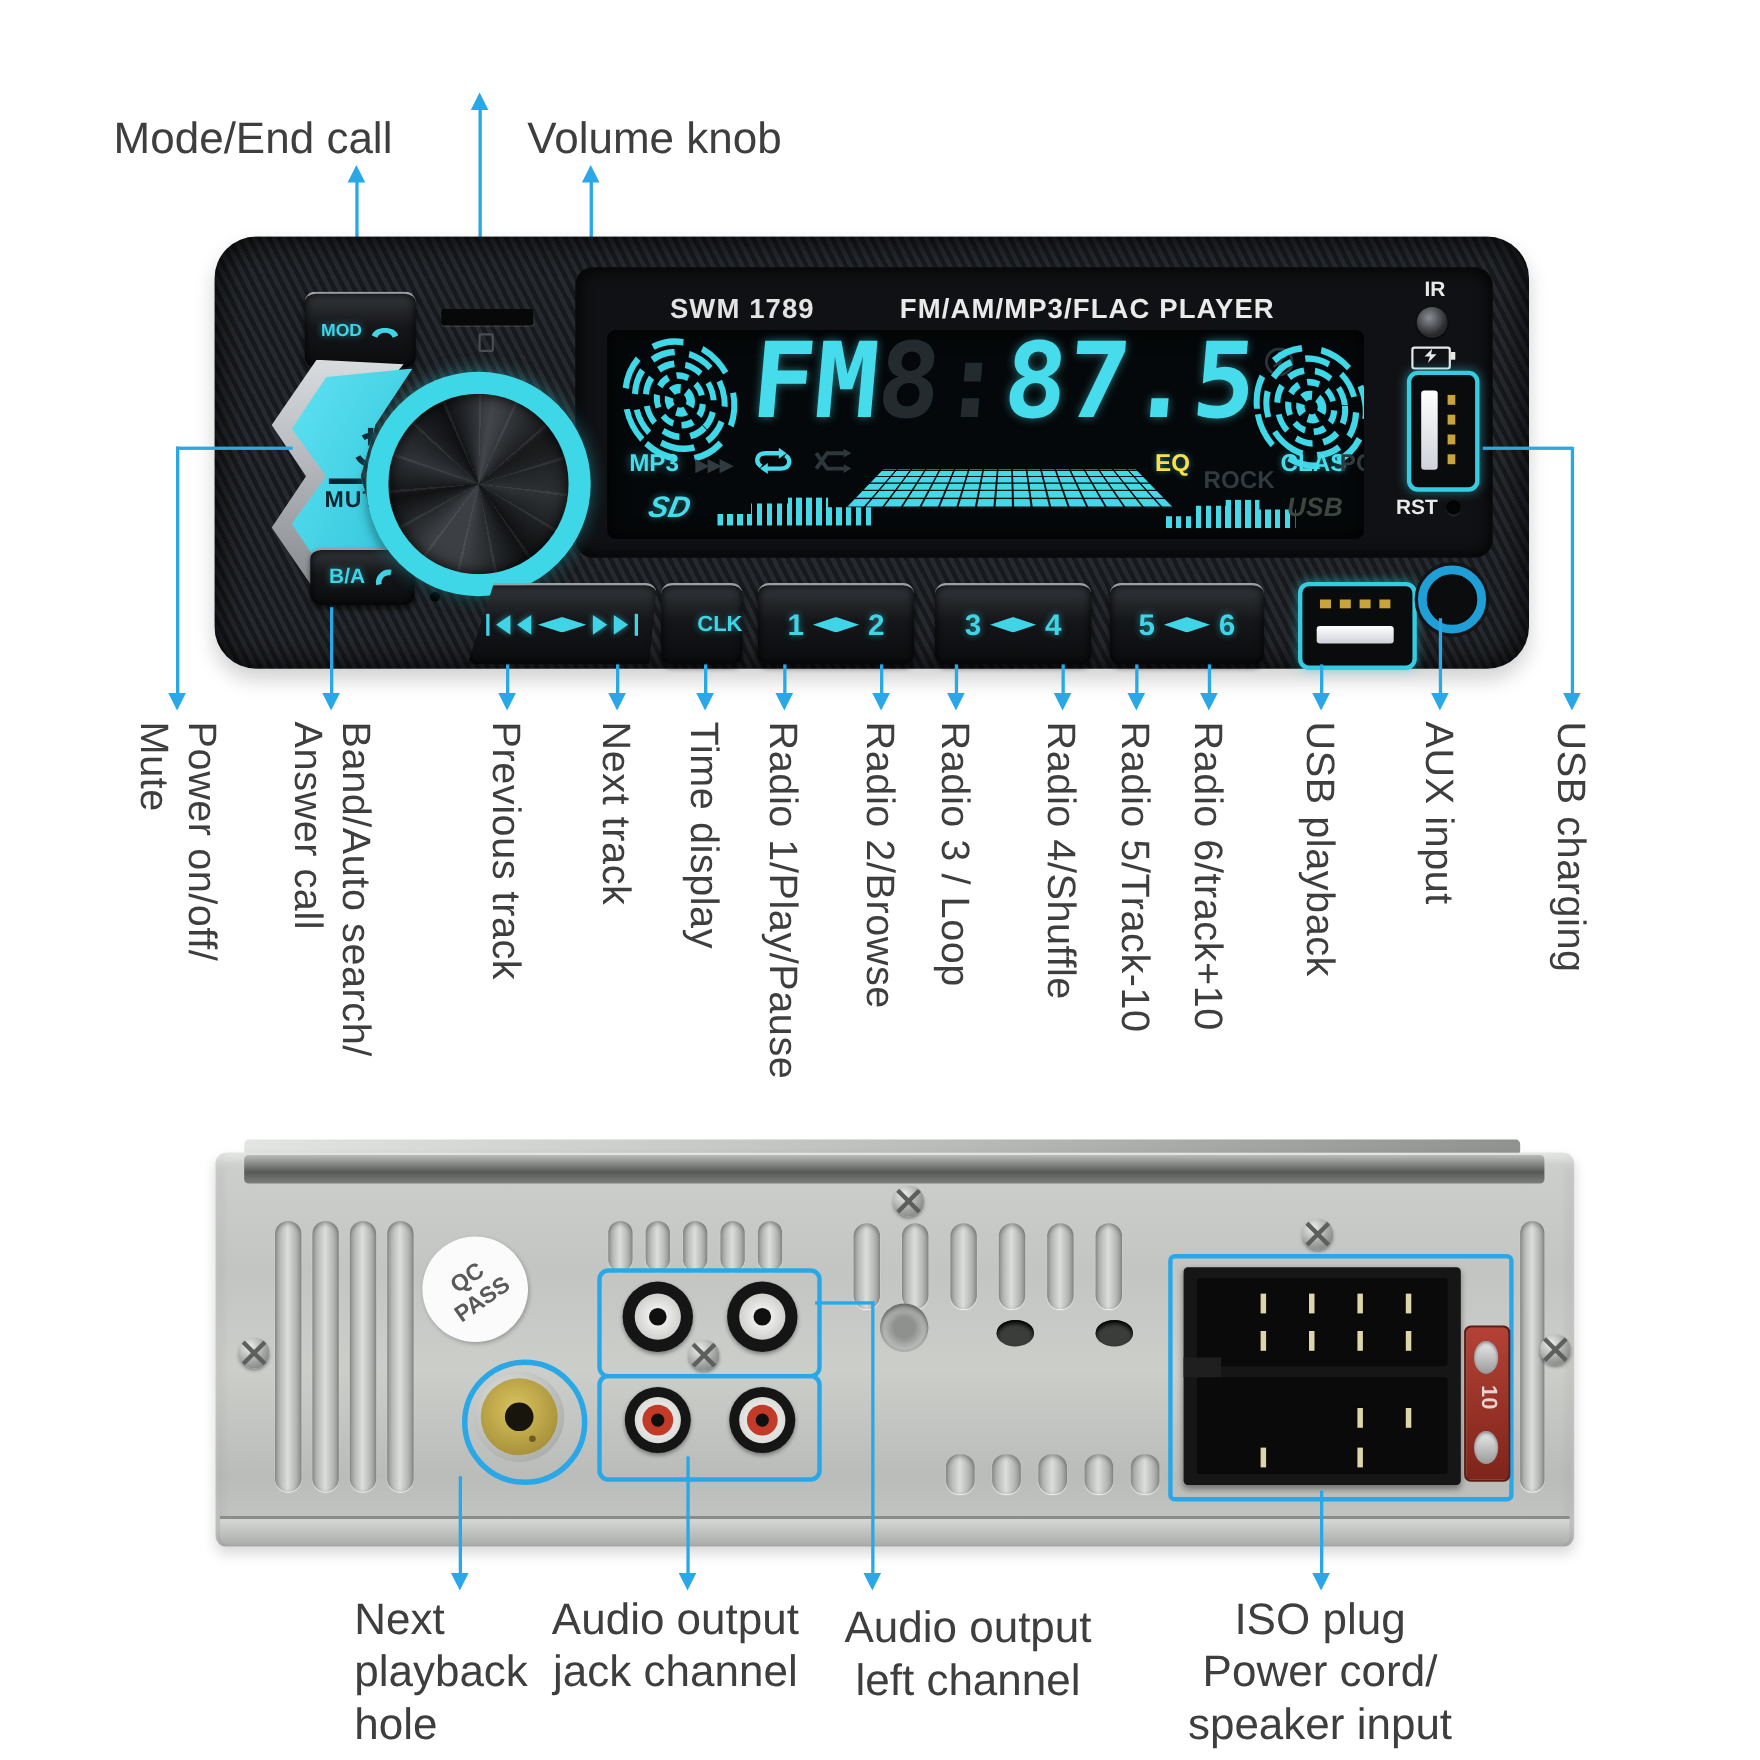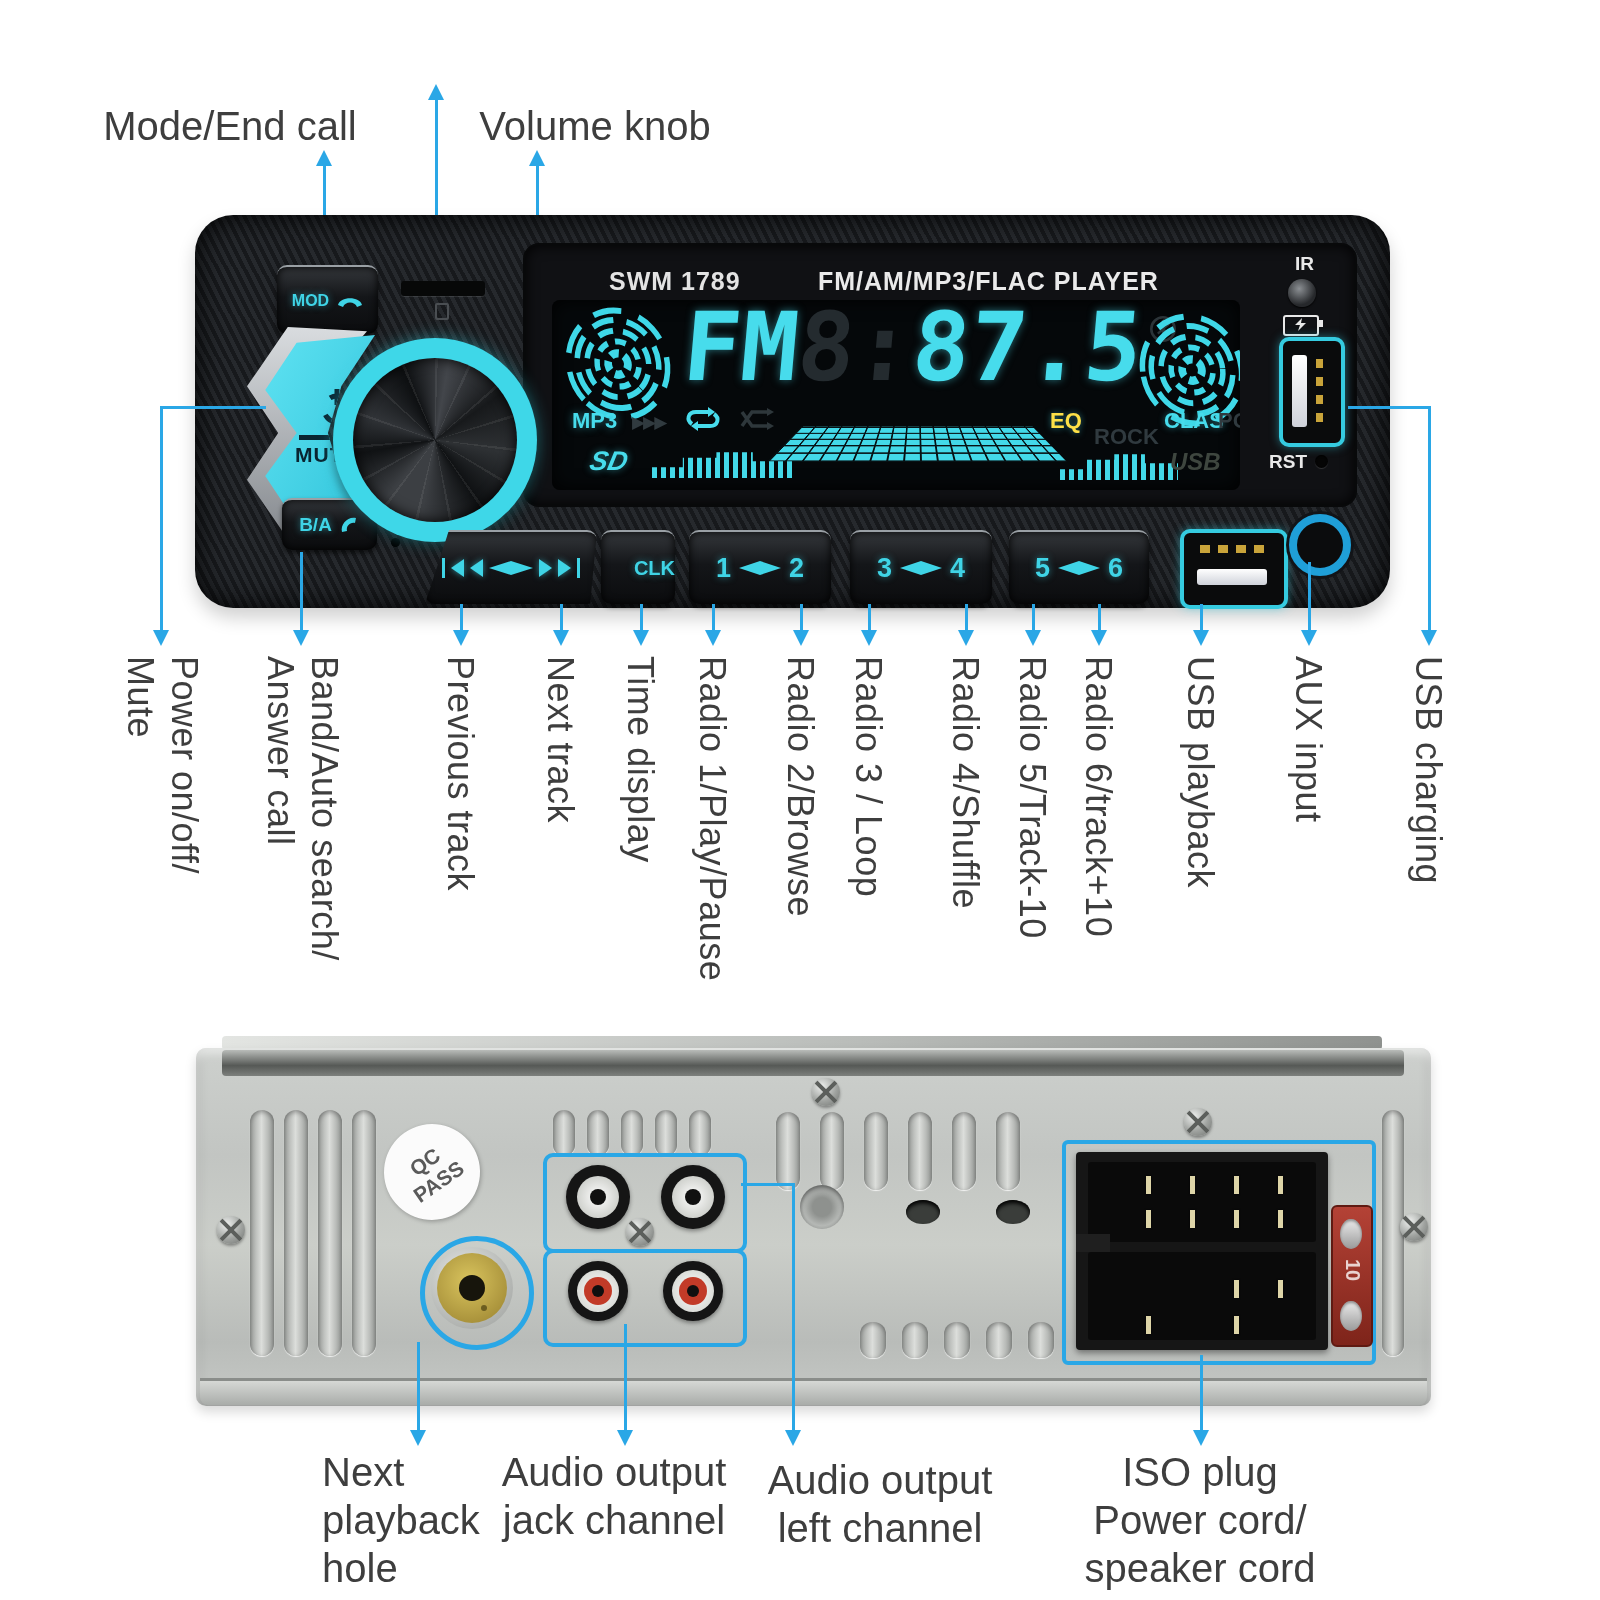--- a/index.html
+++ b/index.html
@@ -442,16 +442,16 @@
     <div>Audio output</div>
     <div>jack channel</div>
   </div>
   <div class="lbl center" style="left:880px;top:1456px;">
     <div>Audio output</div>
     <div>left channel</div>
   </div>
   <div class="lbl center" style="left:1200px;top:1448px;">
     <div>ISO plug</div>
     <div>Power cord/</div>
-    <div>speaker cord</div>
+    <div>speaker input</div>
   </div>
 
 </div>
 
 </body></html>

